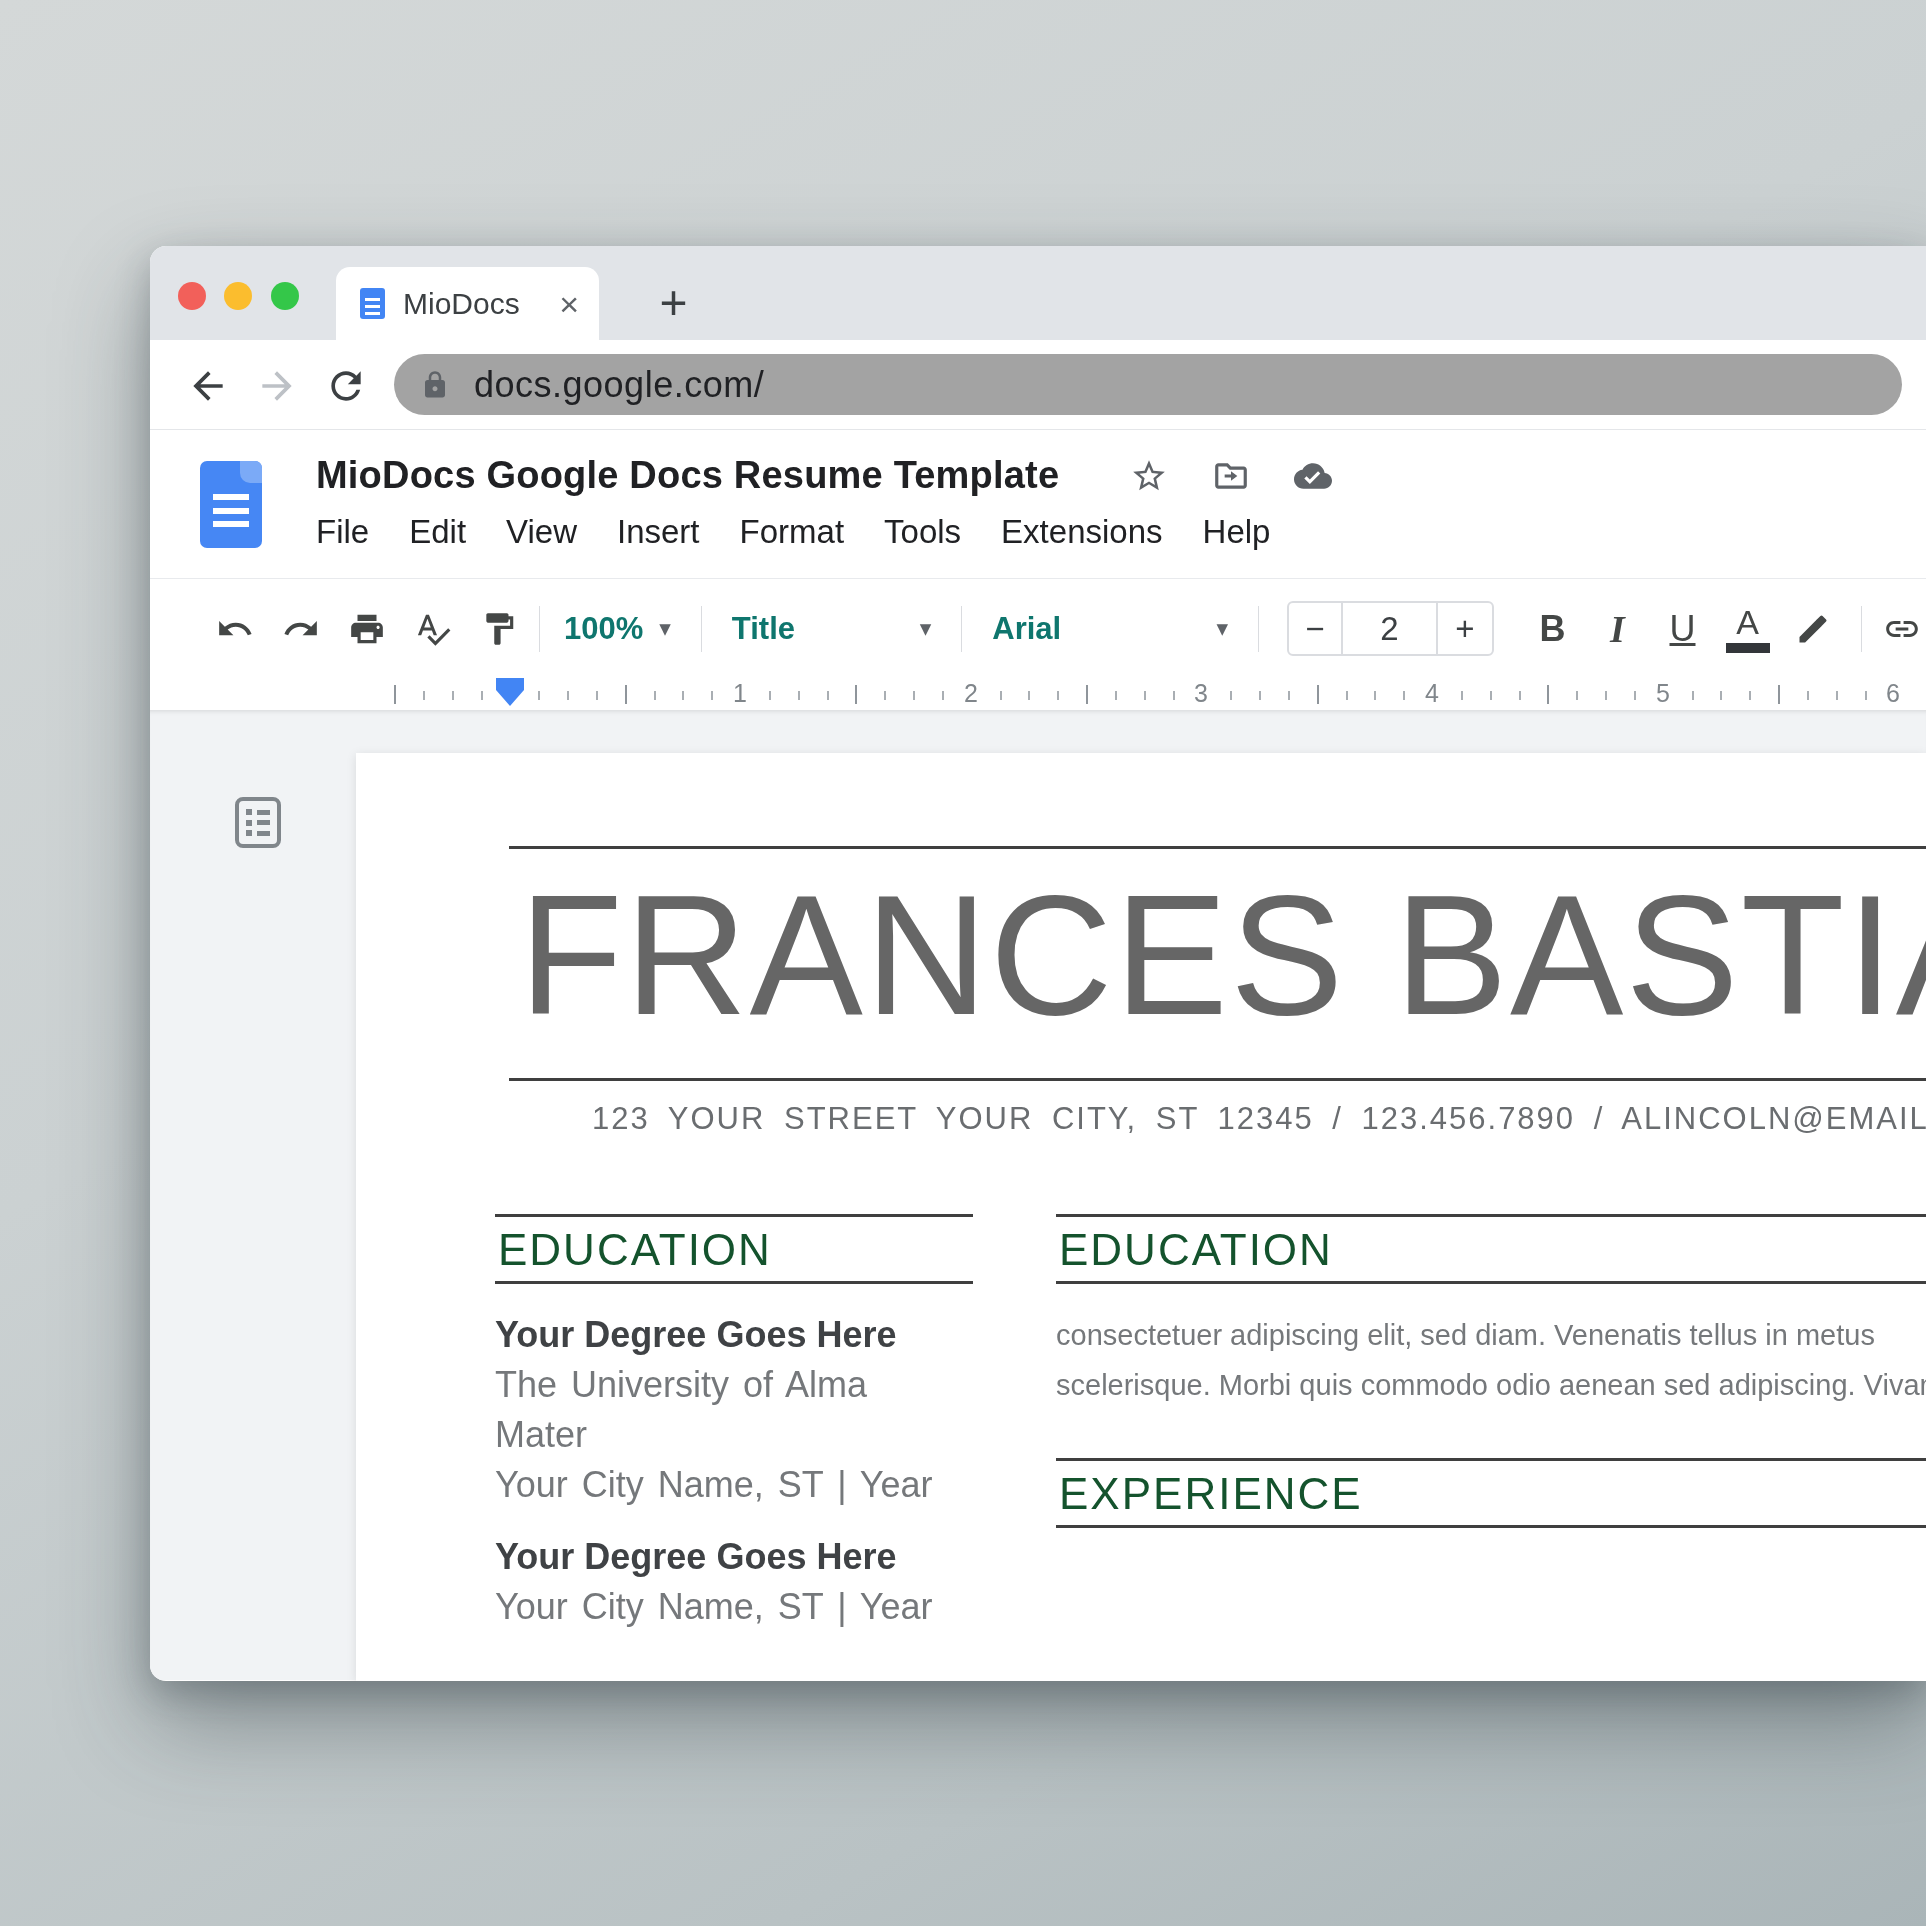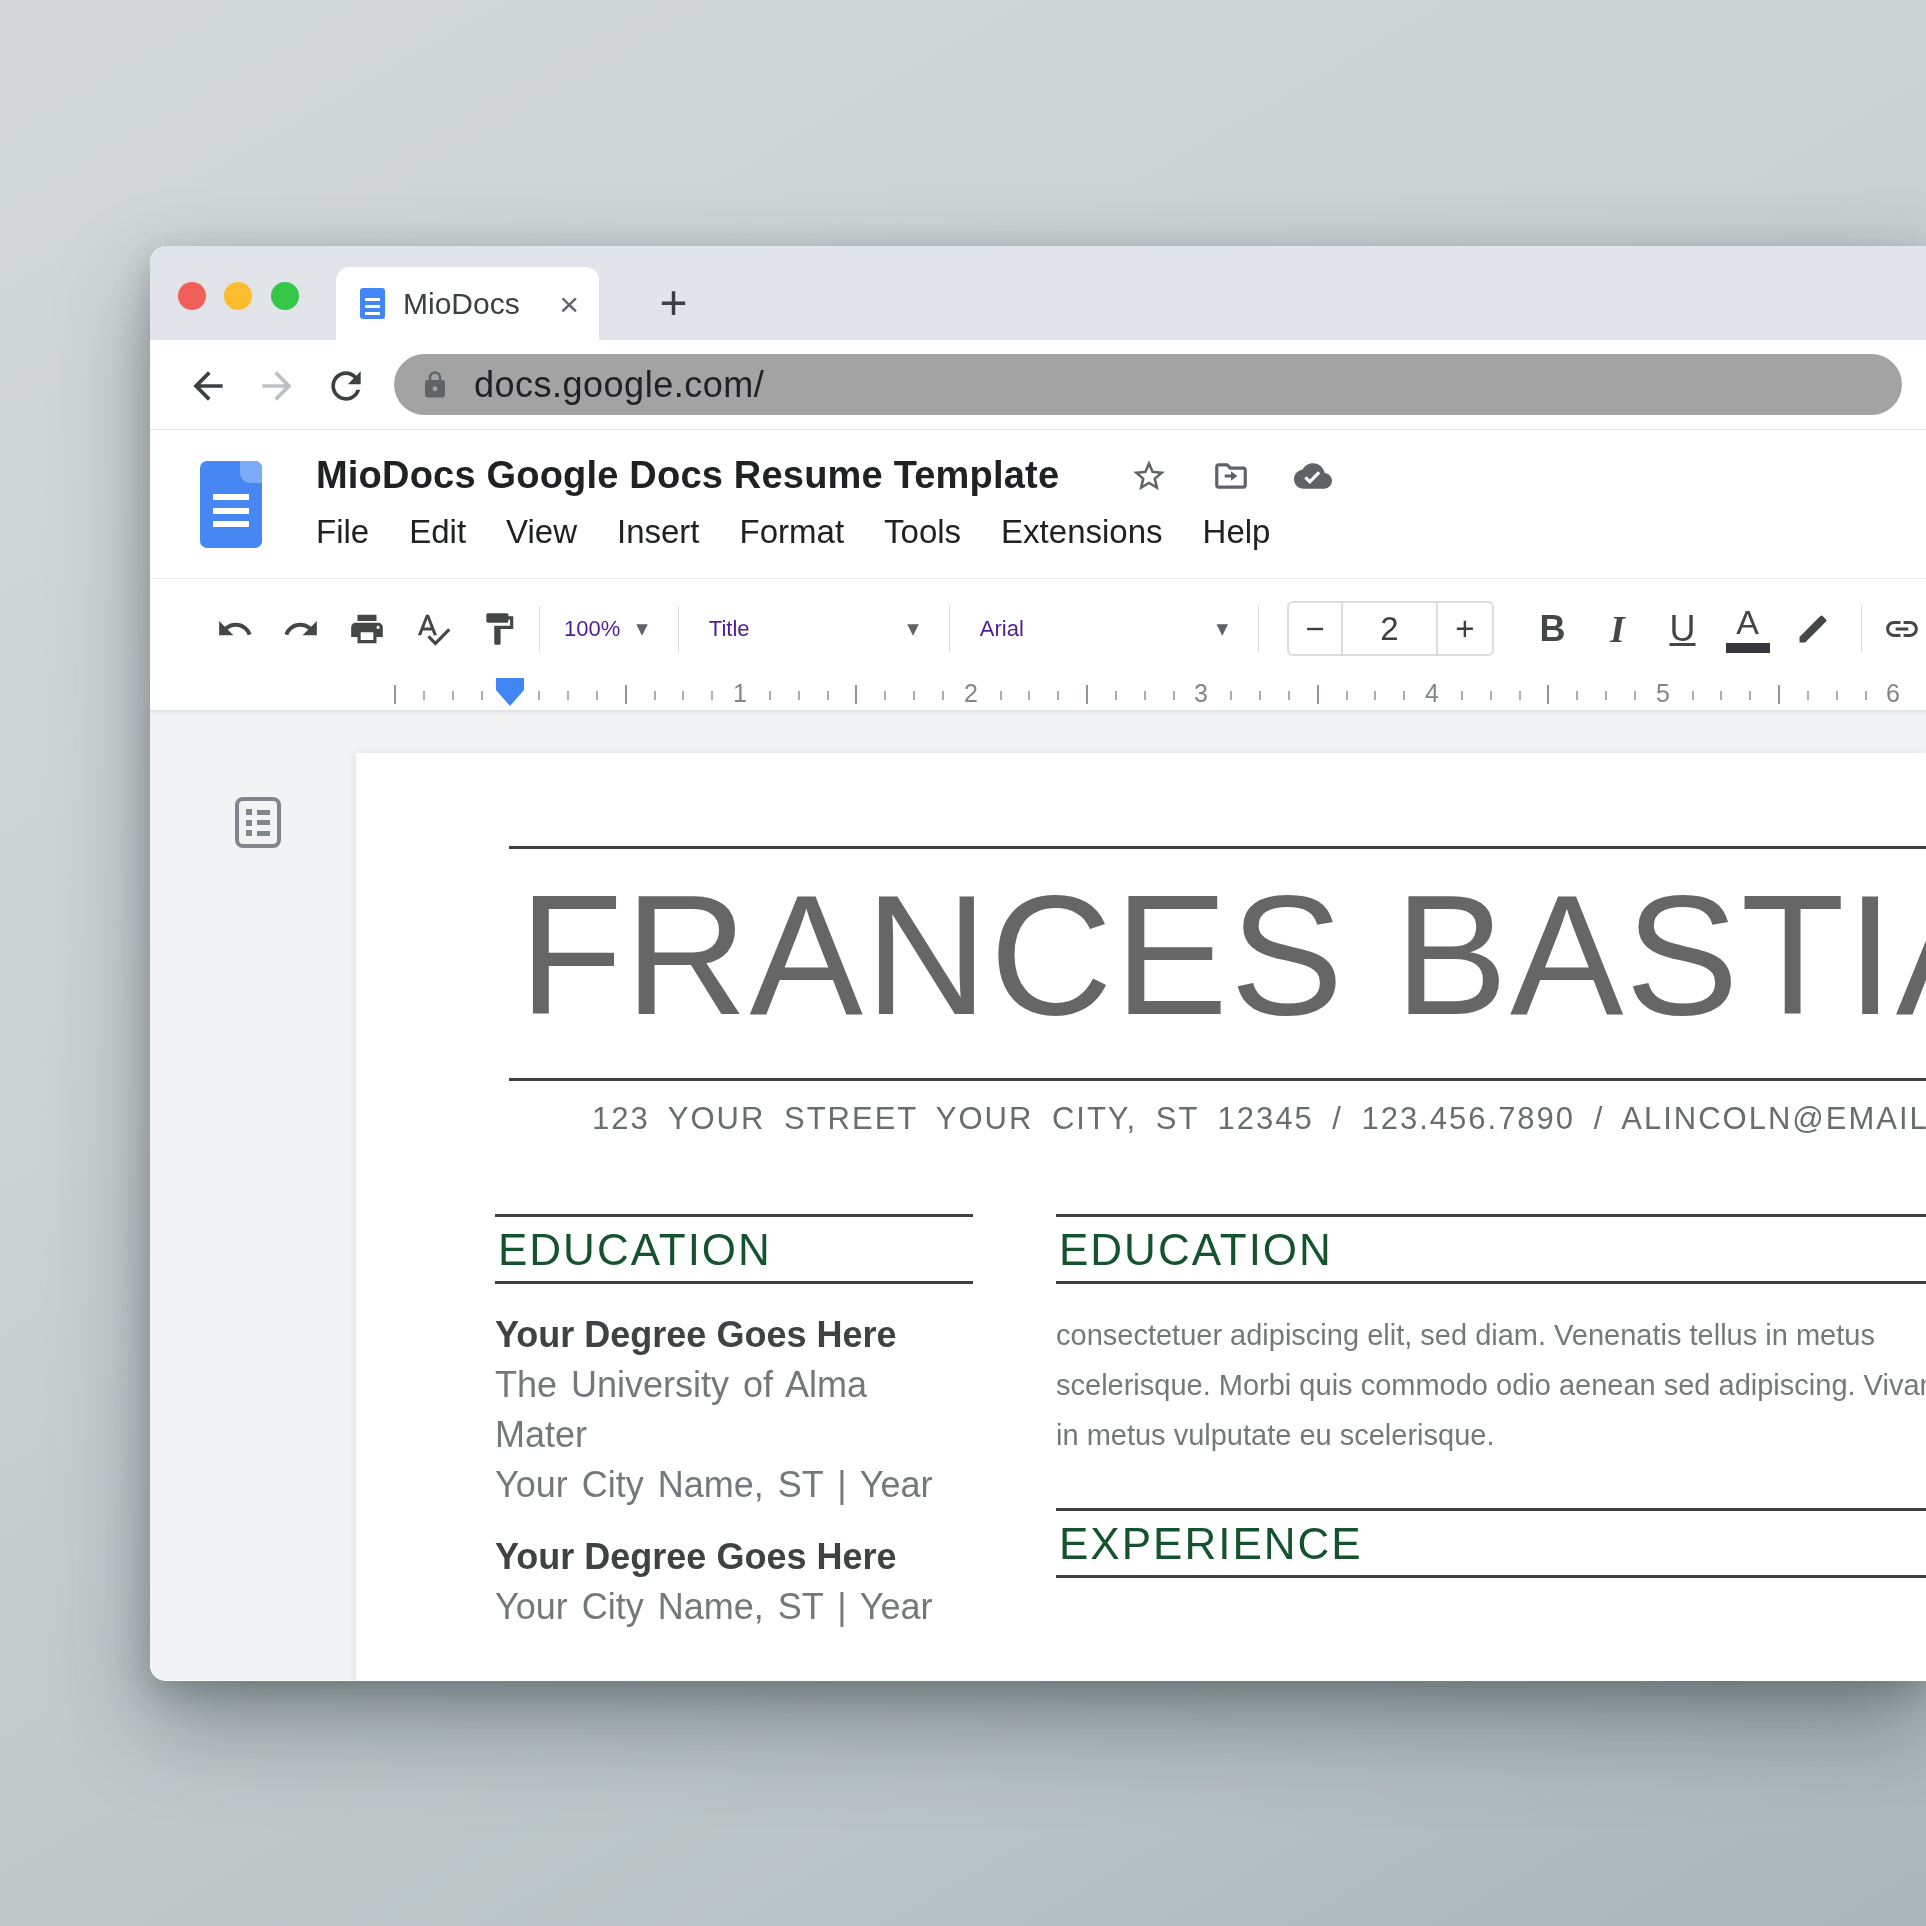--- a/index.html
+++ b/index.html
@@ -59,21 +59,21 @@
   .title-icons { display:flex; align-items:center; gap:44px; margin-left:71px; }
   .title-icons svg { width:38px; height:38px; }
   .menubar { position:absolute; left:166px; top:83px; display:flex; gap:40px; }
   .menu-item { font-size:33px; color:#202124; }
   
   .toolbar { position:absolute; left:0; top:334px; width:100%; height:97px; background:#fff;
     display:flex; align-items:center; padding-left:61px; }
   .tb-btn { display:flex; align-items:center; justify-content:center; width:48px; height:55px; flex:0 0 auto; }
   .tb-btn svg { width:38px; height:38px; }
   .tb-sep { width:1px; height:46px; background:#dadce0; margin:0 16px; flex:0 0 auto; }
-  .tb-text { font-size:22px; color:#4c1d95; font-weight:400; }
+  .tb-text { font-size:31px; color:#0f766e; font-weight:700; }
   .tb-caret { font-size:23px; color:#5f6368; margin-left:16px; }
   .tb-zoom { display:flex; align-items:center; margin:0 14px 0 8px; }
   .tb-style { display:flex; align-items:center; justify-content:space-between; width:236px; margin:0 14px; }
   .tb-font { display:flex; align-items:center; justify-content:space-between; width:279px; margin:0 14px; }
   .sizebox { display:flex; align-items:stretch; border:2px solid #dadce0; border-radius:6px; height:55px; margin:0 12px; }
   .sizebox .cell { display:flex; align-items:center; justify-content:center; font-size:33px; color:#3c4043; }
   .sizebox .minus { width:54px; border-right:2px solid #dadce0; }
   .sizebox .value { width:93px; }
   .sizebox .plus  { width:56px; border-left:2px solid #dadce0; }
   .fmt { width:65px; height:59px; display:flex; align-items:center; justify-content:center;
@@ -368,21 +368,20 @@
         </div>
       </div>
 
       <div class="col right">
         <div class="sec-head">
           <h2>EDUCATION</h2>
         </div>
         <div class="para">
           <div>consectetuer adipiscing elit, sed diam. Venenatis tellus in metus</div>
           <div>scelerisque. Morbi quis commodo odio aenean sed adipiscing. Vivamus</div>
-          <div>in metus vulputate eu scelerisque.</div>
         </div>
         <div class="sec-head exp-gap">
           <h2>EXPERIENCE</h2>
         </div>
       </div>
     </div>
   </div>
 
 </div>
 

